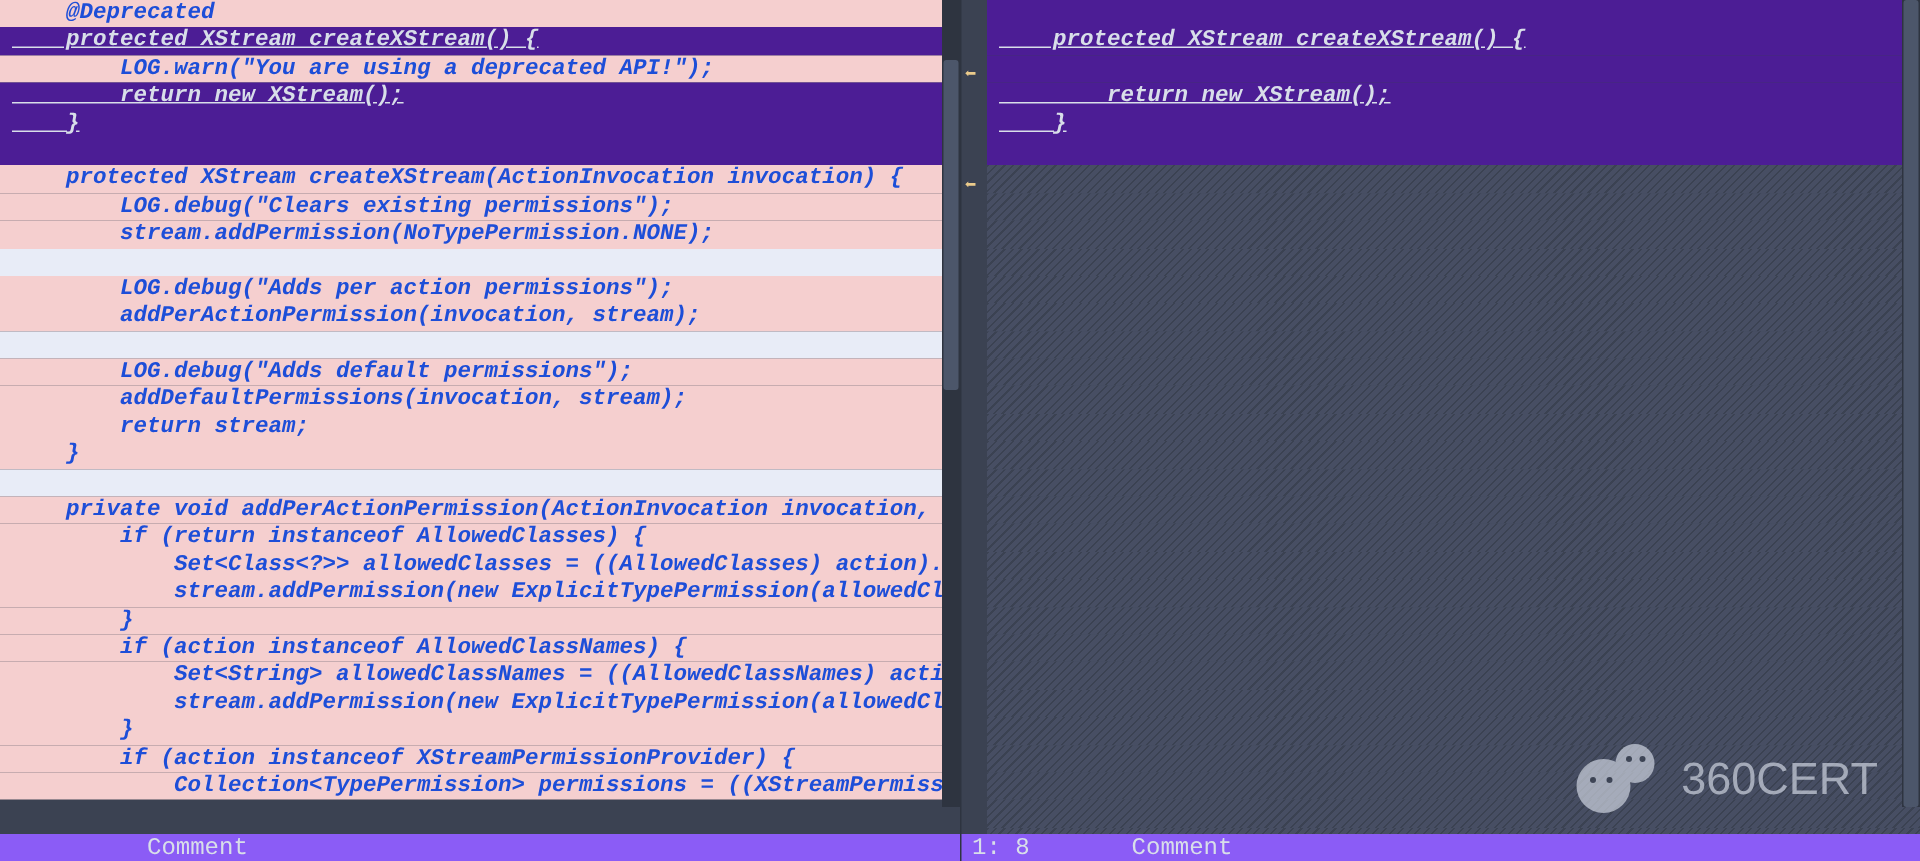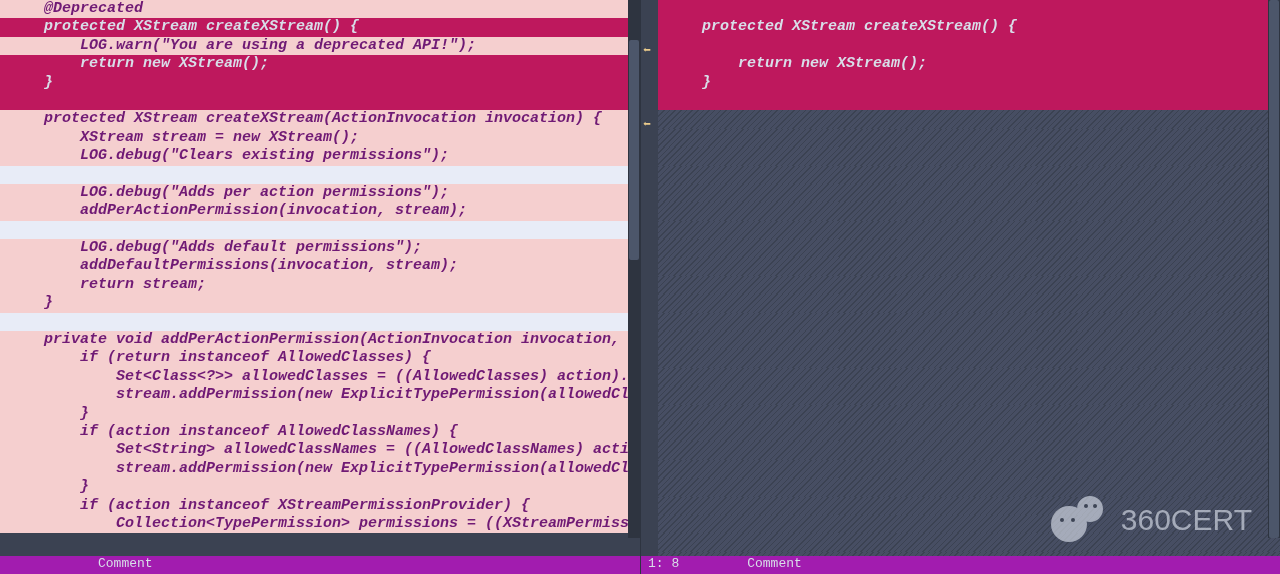--- a/index.html
+++ b/index.html
@@ -4,30 +4,30 @@
 <style>
   * { margin: 0; padding: 0; box-sizing: border-box; }
   html, body { width: 1280px; height: 574px; overflow: hidden; background: #3b4252; font-family: "Consolas", "Courier New", monospace; font-size: 15px; }
   .container { display: flex; width: 100%; height: 100%; }
   .pane { position: relative; display: flex; flex-direction: column; height: 100%; }
   .pane.left { width: 640px; }
   .pane.right { width: 640px; }
   .code-area { flex: 1; position: relative; overflow: hidden; }
   .code-inner { position: absolute; left: 0; top: 0; right: 0; }
   .line { white-space: pre; font-weight: bold; font-style: italic; height: 18.4px; line-height: 18.4px; padding-left: 8px; color: #2e3440; }
-  .line.bg-dark { background: #be185d; color: #d8dee9; }
-  .line.bg-pink { background: #f5cfcf; color: #701a75; }
+  .line.bg-dark { background: #4c1d95; color: #d8dee9; text-decoration: underline; }
+  .line.bg-pink { background: #f5cfcf; color: #1d4ed8; }
   .line.bg-pale { background: #e8ecf7; }
   .line.bg-hatch {
     background-color: #474e63;
     background-image: repeating-linear-gradient(135deg, #3b4252 0, #3b4252 1px, #474e63 1px, #474e63 4px);
   }
   .right .code-area { background: #3b4252; }
   .right .line { color: #d8dee9; }
-  .statusbar { height: 18px; background: #a21caf; color: #d8dee9; font-size: 13px; display: flex; align-items: flex-start; font-style: normal; font-weight: normal; }
+  .statusbar { height: 18px; background: #8b5cf6; color: #d8dee9; font-size: 16px; display: flex; align-items: flex-end; font-style: normal; font-weight: normal; }
   .statusbar .sb-left { width: 90px; }
   .statusbar .sb-comment { padding-left: 8px; }
   .statusbar .sb-pos { padding-left: 8px; }
   .scroll-v { position: absolute; right: 0; top: 0; bottom: 18px; width: 12px; background: #2e3440; }
   .scroll-thumb { position: absolute; left: 1px; right: 1px; background: #4c566a; border-radius: 2px; }
   .marker-col { position: absolute; left: -18px; top: 0; width: 18px; height: 100%; }
   .right .code-inner { left: 18px; }
   .right .marker-col { left: 0; width: 18px; background: #3b4252; height: 100%; position: absolute; top:0; }
   .marker { position: absolute; left: 3px; color: #ebcb8b; font-size: 13px; }
   .divider { position: absolute; left: 640px; top:0; bottom:0; width:1px; background: #2e3440; }
@@ -48,22 +48,22 @@
   <div class="pane left">
     <div class="code-area">
       <div class="code-inner" id="left-lines">
           <div class="line bg-pink">    @Deprecated</div>
           <div class="line bg-dark">    protected XStream createXStream() {</div>
           <div class="line bg-pink">        LOG.warn("You are using a deprecated API!");</div>
           <div class="line bg-dark">        return new XStream();</div>
           <div class="line bg-dark">    }</div>
           <div class="line bg-dark"></div>
           <div class="line bg-pink">    protected XStream createXStream(ActionInvocation invocation) {</div>
-          <div class="line bg-pink">        XStream stream = new XStream();</div>
           <div class="line bg-pink">        LOG.debug("Clears existing permissions");</div>
+          <div class="line bg-pink">        stream.addPermission(NoTypePermission.NONE);</div>
           <div class="line bg-pale"></div>
           <div class="line bg-pink">        LOG.debug("Adds per action permissions");</div>
           <div class="line bg-pink">        addPerActionPermission(invocation, stream);</div>
           <div class="line bg-pale"></div>
           <div class="line bg-pink">        LOG.debug("Adds default permissions");</div>
           <div class="line bg-pink">        addDefaultPermissions(invocation, stream);</div>
           <div class="line bg-pink">        return stream;</div>
           <div class="line bg-pink">    }</div>
           <div class="line bg-pale"></div>
           <div class="line bg-pink">    private void addPerActionPermission(ActionInvocation invocation, XStream str</div>

